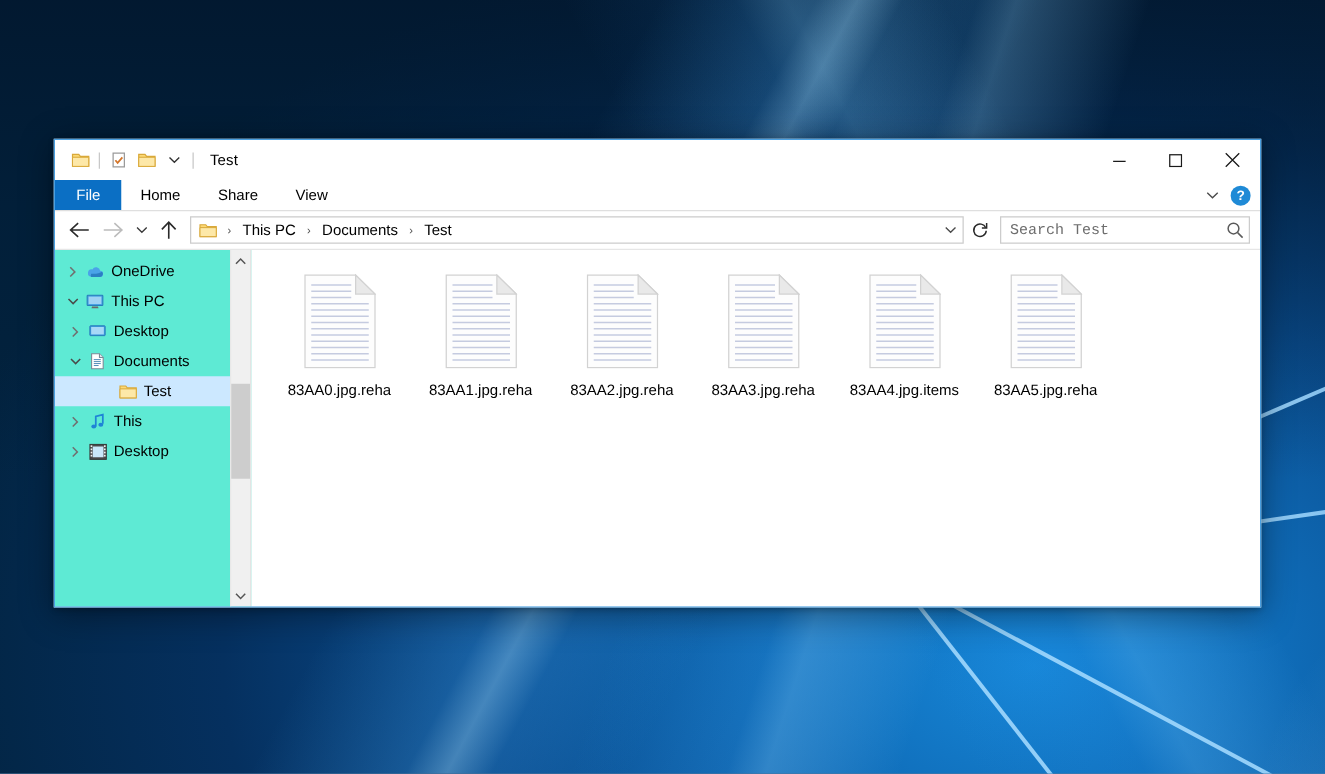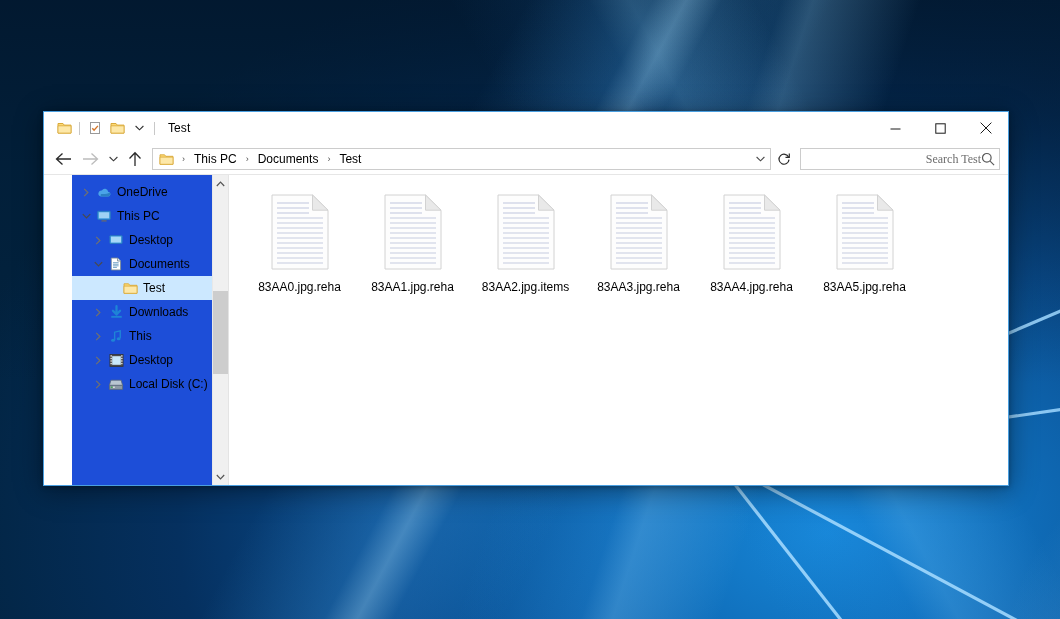--- a/index.html
+++ b/index.html
@@ -140,37 +140,36 @@
   #search-box {
     width: 200px; height: 22px;
     border: 1px solid #cccccc;
     background: #fff;
     display: flex; align-items: center;
     margin-left: 4px;
     padding: 0 4px 0 7px;
   }
   #search-input {
     flex: 1; border: none; outline: none;
-    font-family: Liberation Serif, serif;
+    font-family: Liberation Mono, monospace;
     font-size: 12px; color: #15803d;
     background: transparent;
     min-width: 0;
-    text-align: right;
   }
   #search-input::placeholder { color: #6d6d6d; opacity: 1; }
 
   
   #window-body { flex: 1; display: flex; min-height: 0; border-top: 1px solid #e6e6e6; }
 
   #sidebar {
     width: 157px; min-width: 157px;
-    background: #1d4ed8;
+    background: #5eead4;
     border-right: 1px solid #e4e4e4;
     position: relative;
-    display: flex; flex-direction: column; margin-left: 28px;
+    display: flex; flex-direction: column;
   }
   #nav-tree { flex: 1; padding-top: 5px; overflow: hidden; }
   .tree-item {
     height: 24px;
     display: flex; align-items: center;
     padding-right: 4px;
     white-space: nowrap;
     font-size: 12px;
     color: #000;
   }
@@ -180,21 +179,21 @@
     display: flex; align-items: center; justify-content: center;
     color: #5a5a5a;
   }
   .tree-icon {
     width: 20px; min-width: 20px; height: 16px;
     display: flex; align-items: center; justify-content: center;
     margin-right: 3px;
   }
   .tree-label { font-size: 12px; line-height: 1; }
   .depth-0 { padding-left: 6px; }
-  .depth-1 { padding-left: 18px; }
+  .depth-1 { padding-left: 8px; }
   .depth-2 { padding-left: 32px; }
 
   
   #sidebar-scrollbar {
     position: absolute; right: 0; top: 0; bottom: 0;
     width: 16px;
     background: #f0f0f0;
     border-left: 1px solid #e8e8e8;
     display: flex; flex-direction: column;
   }
@@ -327,20 +326,39 @@
             </svg>
         </div>
         <div class="win-ctrl" id="close-button">
           <svg width="12" height="12" viewBox="0 0 12 12">
               <path d="M0.6 0.6l10.8 10.8M11.4 0.6L0.6 11.4" stroke="#1a1a1a" stroke-width="1"></path>
             </svg>
         </div>
       </div>
     </div>
 
+    <div id="ribbon-bar">
+      <div class="ribbon-tab" id="tab-file">File</div>
+      <div class="ribbon-tab">Home</div>
+      <div class="ribbon-tab">Share</div>
+      <div class="ribbon-tab">View</div>
+      <div id="ribbon-right">
+        <div id="ribbon-expand">
+          <svg width="10" height="7" viewBox="0 0 10 7">
+              <path d="M0.8 1.2L5 5.2 9.2 1.2" fill="none" stroke="#4a4a4a" stroke-width="1.1"></path>
+            </svg>
+        </div>
+        <div id="help-button">
+          <svg width="17" height="17" viewBox="0 0 17 17">
+            <circle cx="8.5" cy="8.5" r="8" fill="#1f8ad6"></circle>
+            <text x="8.5" y="12.4" font-family="Liberation Sans, sans-serif" font-size="11" font-weight="bold" fill="#ffffff" text-anchor="middle">?</text>
+          </svg>
+        </div>
+      </div>
+    </div>
 
     <div id="nav-bar">
       <div class="nav-btn" id="nav-back">
         <svg width="17" height="14" viewBox="0 0 17 14">
           <path d="M16 7H2M7.5 1.5L1.5 7l6 5.5" fill="none" stroke="#2a2a2a" stroke-width="1.3"></path>
         </svg>
       </div>
       <div class="nav-btn" id="nav-forward">
         <svg width="17" height="14" viewBox="0 0 17 14">
           <path d="M1 7h14M9.5 1.5L15.5 7l-6 5.5" fill="none" stroke="#bcbcbc" stroke-width="1.3"></path>
@@ -459,34 +477,20 @@
             </div>
             <div class="tree-item depth-2 selected">
               <span class="tree-chevron"></span>
               <span class="tree-icon">
                 <svg width="15" height="13" viewBox="0 0 15 13">
                   <path d="M1 1.8h4.6l1.2 1.5H14v8H1z" fill="#fcd975" stroke="#d9a93a" stroke-width=".9"></path>
                   <path d="M1 4.1h13v7.2H1z" fill="#fde8a8" stroke="#d9a93a" stroke-width=".8"></path>
                 </svg>
               </span>
               <span class="tree-label">Test</span>
-            </div>
-            <div class="tree-item depth-1">
-              <span class="tree-chevron">
-                <svg width="6" height="9" viewBox="0 0 6 9">
-                  <path d="M1.2 0.8L4.9 4.5 1.2 8.2" fill="none" stroke="#707070" stroke-width="1.2"></path>
-                </svg>
-              </span>
-              <span class="tree-icon">
-                <svg width="15" height="15" viewBox="0 0 16 16">
-                  <path d="M8 1.2v8.4M4.2 6.2L8 10.2l3.8-4" fill="none" stroke="#1e84d6" stroke-width="2.4" stroke-linecap="round" stroke-linejoin="round"></path>
-                  <path d="M2.4 12.6h11.2" stroke="#1e84d6" stroke-width="2"></path>
-                </svg>
-              </span>
-              <span class="tree-label">Downloads</span>
             </div>
             <div class="tree-item depth-1">
               <span class="tree-chevron">
                 <svg width="6" height="9" viewBox="0 0 6 9">
                   <path d="M1.2 0.8L4.9 4.5 1.2 8.2" fill="none" stroke="#707070" stroke-width="1.2"></path>
                 </svg>
               </span>
               <span class="tree-icon">
                 <svg width="15" height="15" viewBox="0 0 16 16">
                   <path d="M6 12V3.4l6-1.5v7.6" fill="none" stroke="#1e84d6" stroke-width="1.5"></path>
@@ -512,36 +516,20 @@
                     <rect x="1.6" y="7.8" width="1.4" height="1.5"></rect>
                     <rect x="1.6" y="10.5" width="1.4" height="1.5"></rect>
                     <rect x="13" y="2.4" width="1.4" height="1.5"></rect>
                     <rect x="13" y="5.1" width="1.4" height="1.5"></rect>
                     <rect x="13" y="7.8" width="1.4" height="1.5"></rect>
                     <rect x="13" y="10.5" width="1.4" height="1.5"></rect>
                   </g>
                 </svg>
               </span>
               <span class="tree-label">Desktop</span>
-            </div>
-            <div class="tree-item depth-1">
-              <span class="tree-chevron">
-                <svg width="6" height="9" viewBox="0 0 6 9">
-                  <path d="M1.2 0.8L4.9 4.5 1.2 8.2" fill="none" stroke="#707070" stroke-width="1.2"></path>
-                </svg>
-              </span>
-              <span class="tree-icon">
-                <svg width="16" height="15" viewBox="0 0 16 16">
-                  <path d="M1 8.8h14v4.4H1z" fill="#8d9aa5" stroke="#5d6a75" stroke-width=".8"></path>
-                  <path d="M2.6 3.4h10.8l1.6 5.4H1z" fill="#b9c6d1" stroke="#5d6a75" stroke-width=".8"></path>
-                  <rect x="2.6" y="10.2" width="1.6" height="1.5" fill="#3fb34f"></rect>
-                  <rect x="5" y="10.2" width="1.6" height="1.5" fill="#f0f0f0"></rect>
-                </svg>
-              </span>
-              <span class="tree-label">Local Disk (C:)</span>
             </div>
           </div>
 
         <div id="sidebar-scrollbar">
           <div class="sb-arrow">
             <svg width="9" height="6" viewBox="0 0 9 6">
                 <path d="M0.8 5L4.5 1.2 8.2 5" fill="none" stroke="#555" stroke-width="1.2"></path>
               </svg>
           </div>
           <div id="sb-track">
@@ -620,21 +608,21 @@
                     <path d="M6 39h46"></path>
                     <path d="M6 44h46"></path>
                     <path d="M6 49h46"></path>
                     <path d="M6 54h46"></path>
                     <path d="M6 59h46"></path>
                     <path d="M6 64h46"></path>
                     <path d="M6 69h46"></path>
                   </g>
                 </svg>
               </div>
-              <div class="file-label">83AA2.jpg.items</div>
+              <div class="file-label">83AA2.jpg.reha</div>
             </div>
             <div class="file-item">
               <div class="file-icon-wrap">
                 <svg width="58" height="76" viewBox="0 0 58 76">
                   <path d="M1 1h40.5L57 16.2V75H1z" fill="#fdfdfd" stroke="#d2d2d2" stroke-width="1"></path>
                   <path d="M41.5 1v15.2H57z" fill="#e9e9e9" stroke="#d2d2d2" stroke-width="1"></path>
                   <g stroke="#c5cbe0" stroke-width="1.1">
                     <path d="M6 9h32"></path>
                     <path d="M6 14h32"></path>
                     <path d="M6 19h32"></path>
@@ -668,21 +656,21 @@
                     <path d="M6 39h46"></path>
                     <path d="M6 44h46"></path>
                     <path d="M6 49h46"></path>
                     <path d="M6 54h46"></path>
                     <path d="M6 59h46"></path>
                     <path d="M6 64h46"></path>
                     <path d="M6 69h46"></path>
                   </g>
                 </svg>
               </div>
-              <div class="file-label">83AA4.jpg.reha</div>
+              <div class="file-label">83AA4.jpg.items</div>
             </div>
             <div class="file-item">
               <div class="file-icon-wrap">
                 <svg width="58" height="76" viewBox="0 0 58 76">
                   <path d="M1 1h40.5L57 16.2V75H1z" fill="#fdfdfd" stroke="#d2d2d2" stroke-width="1"></path>
                   <path d="M41.5 1v15.2H57z" fill="#e9e9e9" stroke="#d2d2d2" stroke-width="1"></path>
                   <g stroke="#c5cbe0" stroke-width="1.1">
                     <path d="M6 9h32"></path>
                     <path d="M6 14h32"></path>
                     <path d="M6 19h32"></path>

